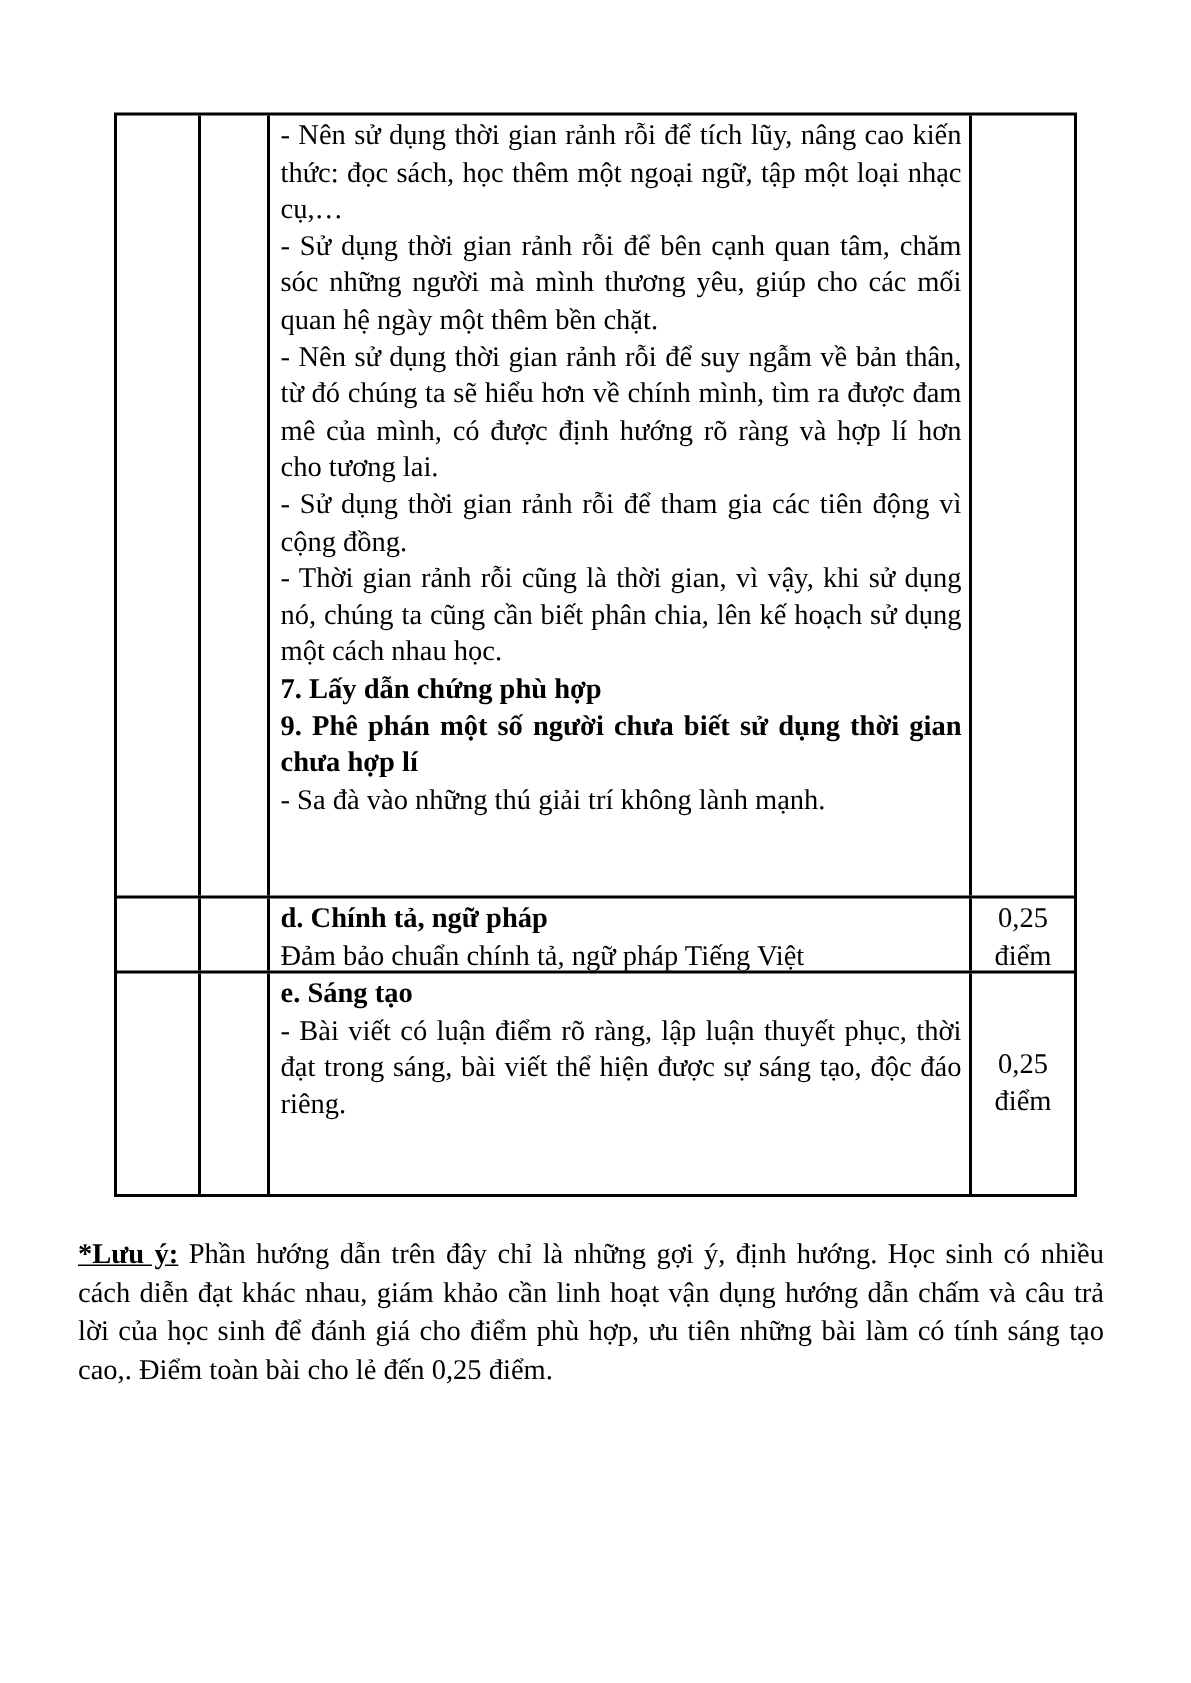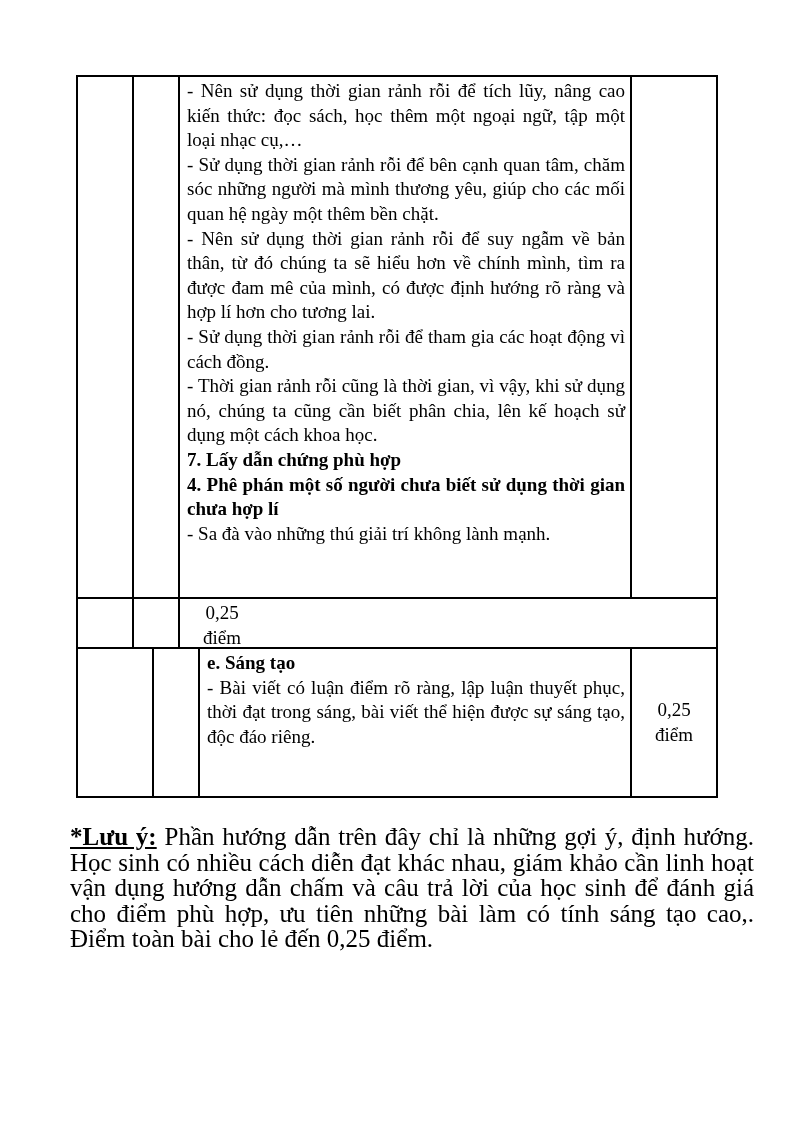--- a/index.html
+++ b/index.html
@@ -21,84 +21,88 @@
     width: 642px;
     height: 723px;
     border: 2px solid #000;
     display: flex;
     flex-direction: column;
   }
   .t-row { display: flex; flex-direction: row; width: 100%; }
   .t-row + .t-row { border-top: 2px solid #000; }
   .t-row-main { height: 520px; }
   .t-row-d { height: 50px; }
-  .t-row-e { flex: 1; padding-left: 20px; }
+  .t-row-e { flex: 1; }
   .cell { overflow: hidden; }
   .col-a { width: 56px; border-right: 2px solid #000; }
   .col-b { width: 46px; border-right: 2px solid #000; }
   .col-content {
     flex: 1;
     border-right: 2px solid #000;
     padding: 2px 5px 0 7px;
   }
   .col-points {
-    width: 84px;
+    width: 68px;
     text-align: center;
     padding-top: 2px;
   }
   .col-points.v-center {
     display: flex;
     flex-direction: column;
     justify-content: center;
     padding-top: 0;
   }
   .txt {
     font-size: 19px;
     line-height: 24.6px;
     text-align: justify;
   }
   .pts { font-size: 19px; line-height: 24.6px; text-align: center; }
   .b { font-weight: bold; }
   .note {
     position: absolute;
-    left: 70px;
+    left: 52px;
     top: 824px;
     width: 684px;
-    font-size: 25px;
+    font-size: 19px;
     line-height: 25.5px;
     text-align: justify;
   }
   .note-label { font-weight: bold; text-decoration: underline; }
 </style>
 </head>
 <body>
 
 <div class="page">
 
   <div class="rubric-table">
 
     <div class="t-row t-row-main">
       <div class="cell col-a"></div>
       <div class="cell col-b"></div>
       <div class="cell col-content">
         <p class="txt">- Nên sử dụng thời gian rảnh rỗi để tích lũy, nâng cao kiến thức: đọc sách, học thêm một ngoại ngữ, tập một loại nhạc cụ,…</p>
         <p class="txt">- Sử dụng thời gian rảnh rỗi để bên cạnh quan tâm, chăm sóc những người mà mình thương yêu, giúp cho các mối quan hệ ngày một thêm bền chặt.</p>
         <p class="txt">- Nên sử dụng thời gian rảnh rỗi để suy ngẫm về bản thân, từ đó chúng ta sẽ hiểu hơn về chính mình, tìm ra được đam mê của mình, có được định hướng rõ ràng và hợp lí hơn cho tương lai.</p>
-        <p class="txt">- Sử dụng thời gian rảnh rỗi để tham gia các hoạt động vì cách đồng.</p>
-        <p class="txt">- Thời gian rảnh rỗi cũng là thời gian, vì vậy, khi sử dụng nó, chúng ta cũng cần biết phân chia, lên kế hoạch sử dụng một cách khoa học.</p>
+        <p class="txt">- Sử dụng thời gian rảnh rỗi để tham gia các tiên động vì cộng đồng.</p>
+        <p class="txt">- Thời gian rảnh rỗi cũng là thời gian, vì vậy, khi sử dụng nó, chúng ta cũng cần biết phân chia, lên kế hoạch sử dụng một cách nhau học.</p>
         <p class="txt b">7. Lấy dẫn chứng phù hợp</p>
-        <p class="txt b">4. Phê phán một số người chưa biết sử dụng thời gian chưa hợp lí</p>
+        <p class="txt b">9. Phê phán một số người chưa biết sử dụng thời gian chưa hợp lí</p>
         <p class="txt">- Sa đà vào những thú giải trí không lành mạnh.</p>
       </div>
       <div class="cell col-points"></div>
     </div>
 
     <div class="t-row t-row-d">
       <div class="cell col-a"></div>
       <div class="cell col-b"></div>
+      <div class="cell col-content">
+        <p class="txt b">d. Chính tả, ngữ pháp</p>
+        <p class="txt">Đảm bảo chuẩn chính tả, ngữ pháp Tiếng Việt</p>
+      </div>
       <div class="cell col-points">
         <div class="pts">0,25</div>
         <div class="pts">điểm</div>
       </div>
     </div>
 
     <div class="t-row t-row-e">
       <div class="cell col-a"></div>
       <div class="cell col-b"></div>
       <div class="cell col-content">

